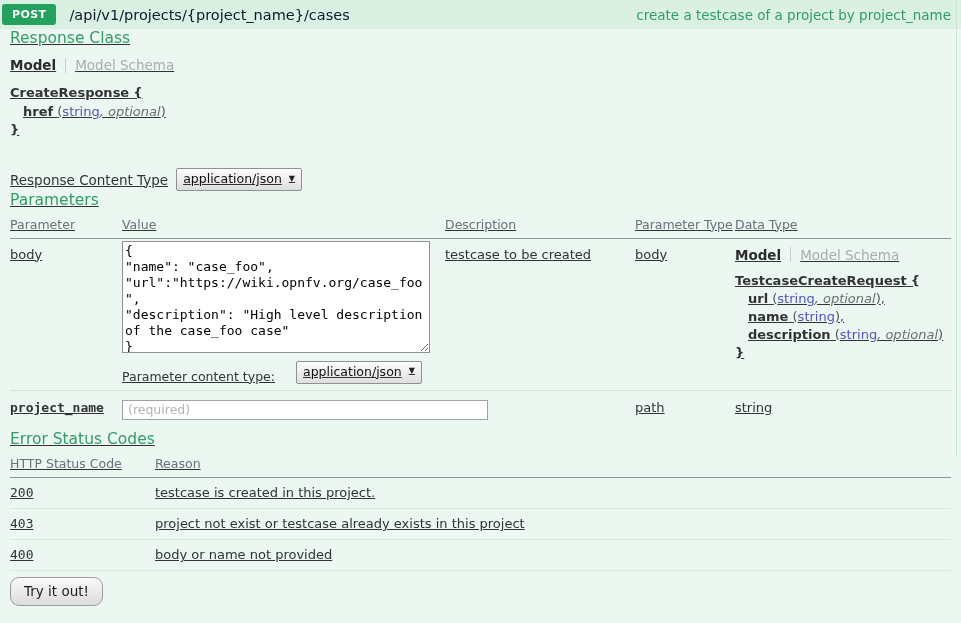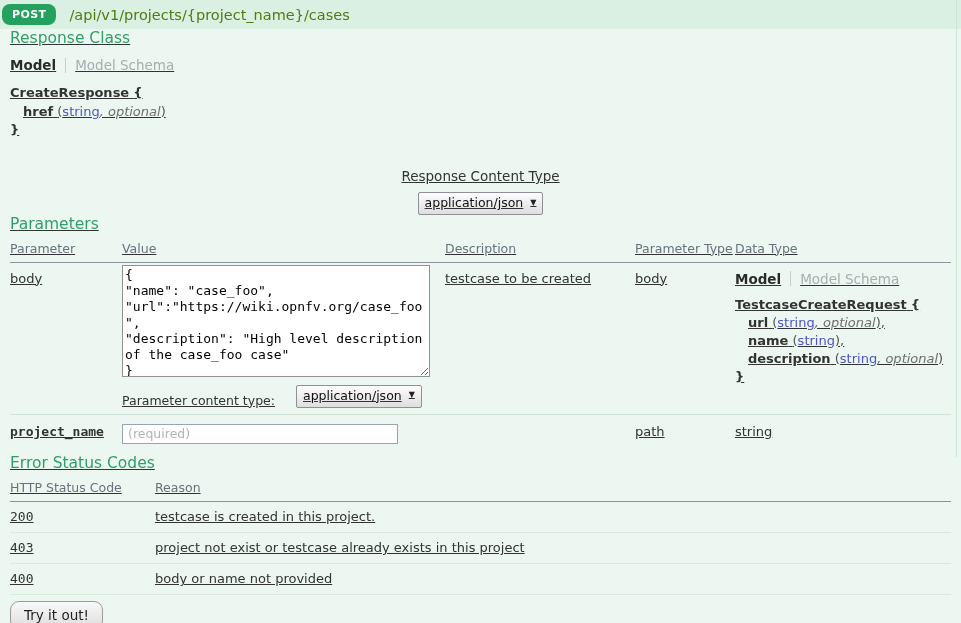--- a/index.html
+++ b/index.html
@@ -8,23 +8,23 @@
     width:961px; height:623px; overflow:hidden; position:relative;
     background:#ebf7f0; color:#333;
     font-family:"DejaVu Sans","Liberation Sans",sans-serif; font-size:13px;
   }
   .right-border-line { position:absolute; top:0; right:4px; width:1px; height:457px; background:#c9e6d4; }
 
   
   .op-header { height:29px; background:#daf0e3; display:flex; align-items:center; padding:0 10px 0 2px; }
   .method-badge {
     background:#23a15d; color:#fff; font-size:11px; font-weight:bold; letter-spacing:.4px;
-    padding:5px 10px; border-radius:8px; line-height:1; cursor:pointer;
-  }
-  .op-path { margin-left:13px; font-size:14.5px; color:#4d7c0f; cursor:pointer; }
+    padding:5px 10px; border-radius:3px; line-height:1; cursor:pointer;
+  }
+  .op-path { margin-left:13px; font-size:14.5px; color:#0f172a; cursor:pointer; }
   .op-summary { margin-left:auto; font-size:13.5px; color:#2f9e68; text-decoration:none; cursor:pointer; }
 
   .content { padding:0 10px;text-decoration:underline; }
 
   h2.section-heading { color:#2f9e68; font-size:15.5px; font-weight:normal; margin:0; line-height:1.25; }
   .h-response { margin-top:24px; }
   .h-params   { margin-top:13px; }
   .h-errors   { margin-top:8px; }
 
   
@@ -44,21 +44,21 @@
   .sig-punct { color:#555; }
 
   
   .select {
     display:inline-flex; align-items:center; gap:7px;
     border:1px solid #8b9196; border-radius:2px;
     background:linear-gradient(#fdfdfd,#dedede);
     padding:2px 6px 3px 6px; font-size:12.5px; color:#111; cursor:pointer; line-height:1.3;
   }
   .select .caret { font-size:8px; color:#222; }
-  .ctype-row { margin-top:29px; display:flex; align-items:center; gap:8px; font-size:13.5px;flex-direction:column; }
+  .ctype-row { margin-top:29px; display:flex; align-items:center; gap:8px; font-size:13.5px; }
 
   
   .param-grid { display:grid; grid-template-columns:112px 323px 190px 100px auto; margin-top:3px; }
   .col-head {
     font-size:12.5px; color:#67727c; padding:3px 0 6px 0; border-bottom:1px solid #8d959c;
   }
   .prow > div { padding-top:8px; font-size:13px; }
   .prow-body > div { border-bottom:1px solid #cfe3d6; padding-bottom:6px; }
   .cell-value { padding-top:2px !important; }
   .param-name-mono { font-family:"DejaVu Sans Mono","Liberation Mono",monospace; font-weight:bold; font-size:13px; }
@@ -70,21 +70,21 @@
     padding:1px 2px; overflow-y:scroll; overflow-x:hidden; border-radius:0; outline:none;
   }
   .body-textarea::-webkit-scrollbar { width:15px; }
   .body-textarea::-webkit-scrollbar-track { background:#f3f3f3; border-left:1px solid #e0e0e0; }
   .body-textarea::-webkit-scrollbar-thumb { background:#c6c6c6; border:1px solid #a9a9a9; }
   .body-textarea::-webkit-scrollbar-button { height:14px; background:#e9e9e9; border:1px solid #b4b4b4; }
 
   .pctype-row { margin-top:5px; display:flex; align-items:flex-end; gap:21px; font-size:12.5px; }
 
   .text-input {
-    width:276px; height:20px; border:1px solid #9aa4ab; background:#fff;
+    width:366px; height:20px; border:1px solid #9aa4ab; background:#fff;
     font-family:"DejaVu Sans","Liberation Sans",sans-serif; font-size:12.5px; padding:0 5px; outline:none;
   }
   .text-input::placeholder { color:#b4b4b4; }
   .dt-tabs { margin-top:0; }
   .dt-signature { margin-top:9px; }
   .prow-project > div { padding-top:9px; padding-bottom:10px; }
 
   
   .err-grid { display:grid; grid-template-columns:145px auto; margin-top:4px; }
   .err-row > div { padding:7px 0 8px 0; font-size:13px; border-bottom:1px solid #d8e9de; }
@@ -99,20 +99,21 @@
   }
 </style>
 </head>
 <body>
 
 <div class="right-border-line"></div>
 
 <div class="op-header">
   <span class="method-badge">POST</span>
   <span class="op-path">/api/v1/projects/{project_name}/cases</span>
+  <a class="op-summary">create a testcase of a project by project_name</a>
 </div>
 
 <div class="content">
 
   
   <h2 class="section-heading h-response">Response Class</h2>
 
   <div class="sig-tabs rc-tabs">
     <span class="tab-model">Model</span>
     <span class="tab-sep"></span>

